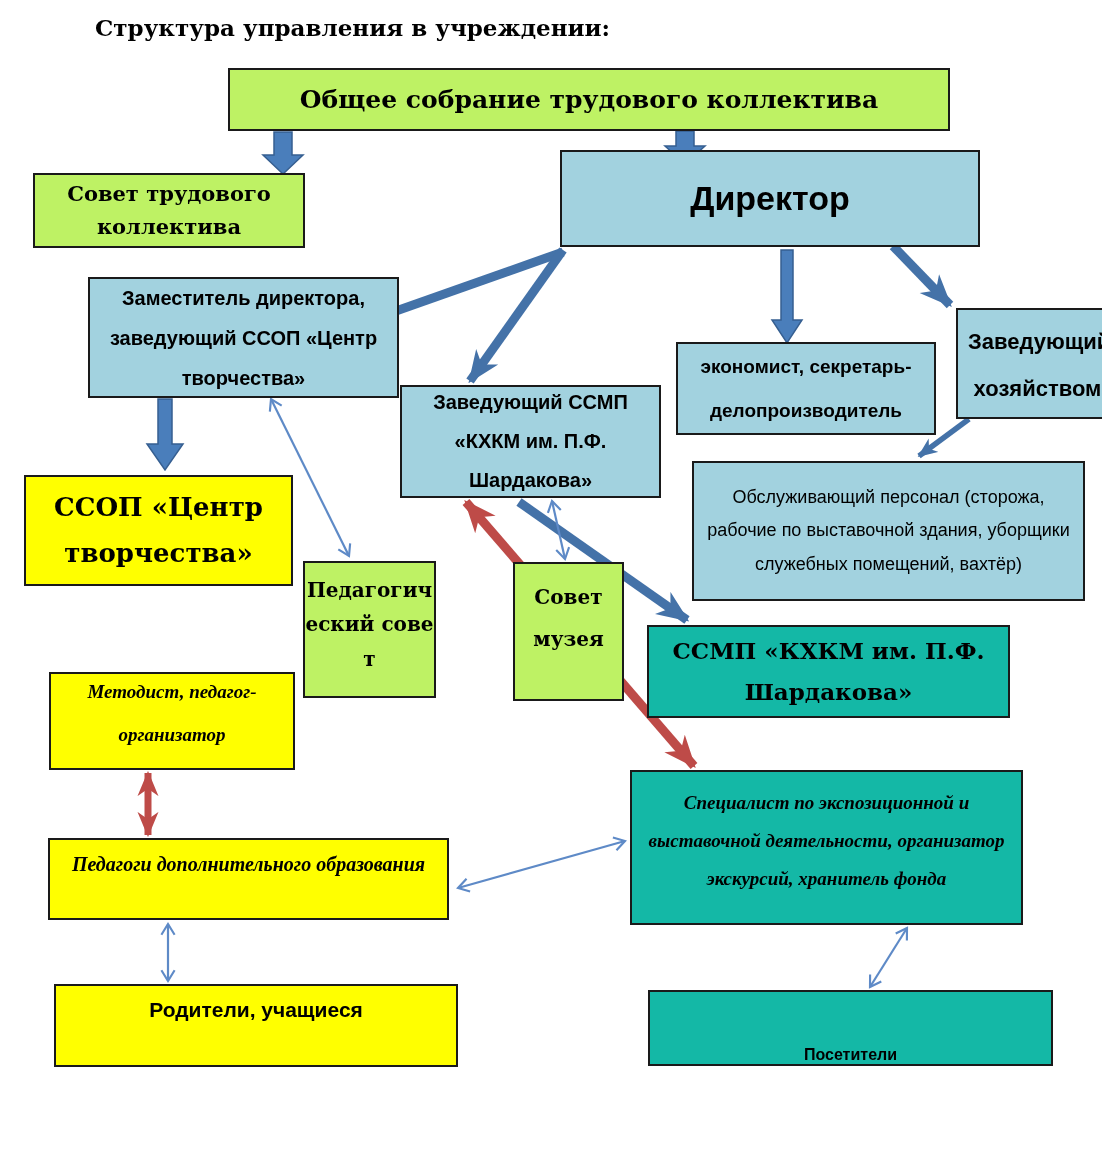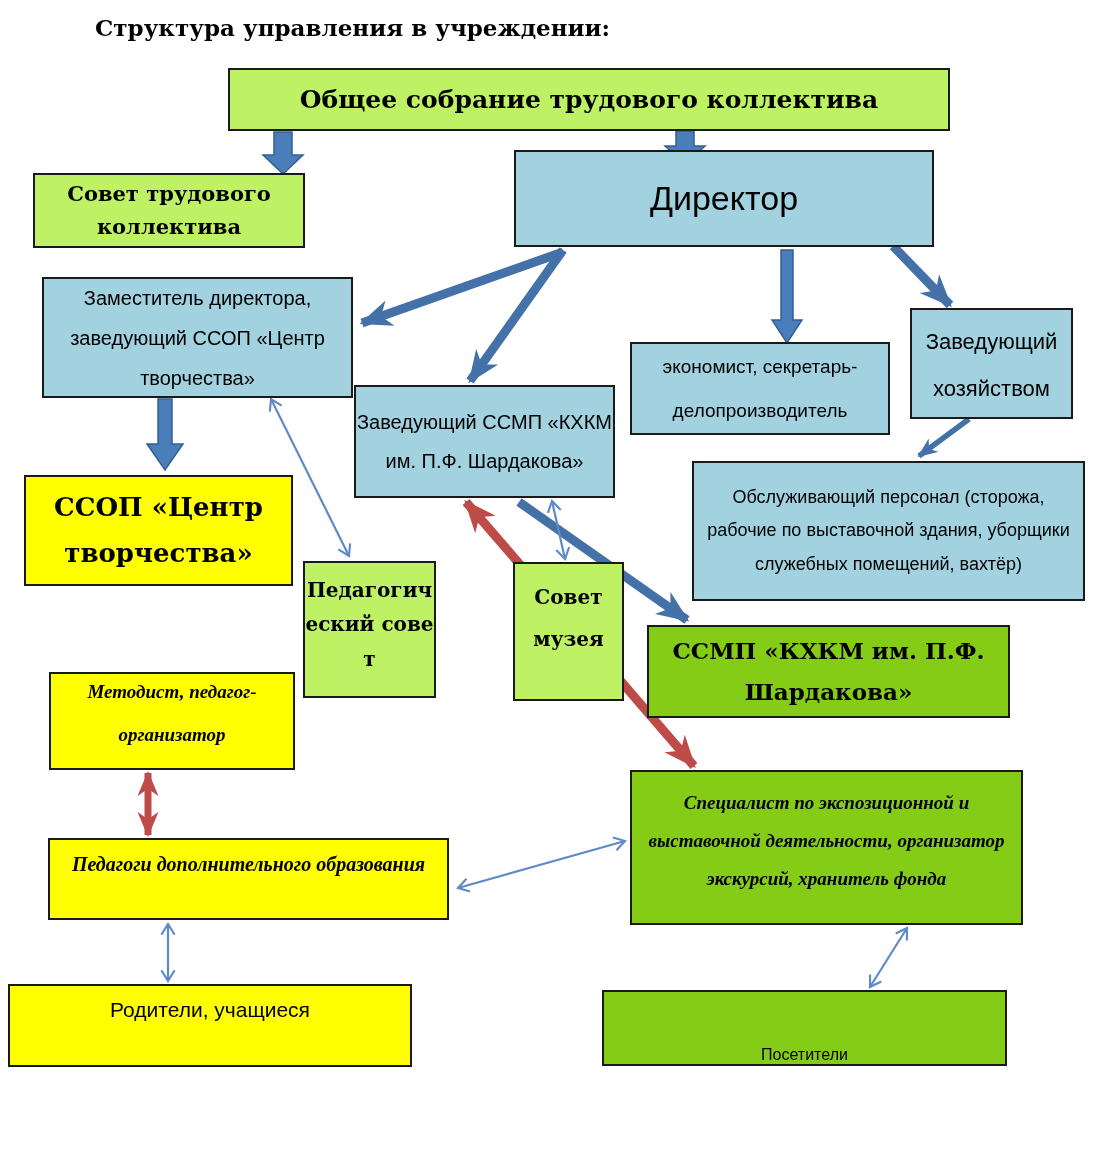--- a/index.html
+++ b/index.html
@@ -5,27 +5,27 @@
   html,body{margin:0;padding:0;background:#fff;}
   #canvas{position:relative;width:1102px;height:1153px;background:#ffffff;overflow:hidden;}
   #arrows{position:absolute;left:0;top:0;width:1102px;height:1153px;pointer-events:none;}
   .title{position:absolute;left:95px;top:14px;font-family:"DejaVu Serif",serif;
          font-weight:bold;font-size:23px;color:#000;}
   .node{position:absolute;display:flex;align-items:center;justify-content:center;
         text-align:center;box-sizing:border-box;color:#000;}
   .node span{display:block;width:100%;}
   .top{align-items:flex-start;}
   .f-serif{font-family:"DejaVu Serif",serif;font-weight:bold;}
-  .f-sans{font-family:"Liberation Sans",sans-serif;font-weight:normal;}
+  .f-sans{font-family:"Liberation Sans",sans-serif;font-weight:bold;margin-left:46px;}
   .f-sans-reg{font-family:"Liberation Sans",sans-serif;font-weight:normal;}
   .f-script{font-family:"Liberation Serif",serif;font-style:italic;font-weight:bold;}
   .c-orange{background:#bef264;border:2px solid #1a1a1a;}
   .c-blue{background:#A2D2DF;border:2px solid #1a1a1a;}
   .c-yellow{background:#FFFF00;border:2px solid #1a1a1a;}
-  .c-green{background:#84cc16;border:2px solid #1a1a1a;}
+  .c-green{background:#14b8a6;border:2px solid #1a1a1a;}
 
   .n-general{left:228px;top:68px;width:722px;height:63px;font-size:25px;}
   .n-labor{left:33px;top:173px;width:272px;height:75px;font-size:21px;line-height:1.55;padding:0 14px;}
   .n-director{left:514px;top:150px;width:420px;height:97px;font-size:34px;}
   .n-deputy{left:42px;top:277px;width:311px;height:121px;font-size:20px;line-height:2.0;padding:0 8px;}
   .n-museum-head{left:354px;top:385px;width:261px;height:113px;font-size:20px;line-height:1.95;padding:0 0;}
   .n-economist{left:630px;top:342px;width:260px;height:93px;font-size:19px;line-height:2.3;padding:0 6px;}
   .n-household{left:910px;top:308px;width:163px;height:111px;font-size:22px;line-height:2.15;padding:8px 10px 0 10px;}
   .n-staff{left:692px;top:461px;width:393px;height:140px;font-size:18px;line-height:1.85;padding:0 8px;}
   .n-ssop{left:24px;top:475px;width:269px;height:111px;font-size:26px;line-height:1.75;justify-content:flex-end;}

